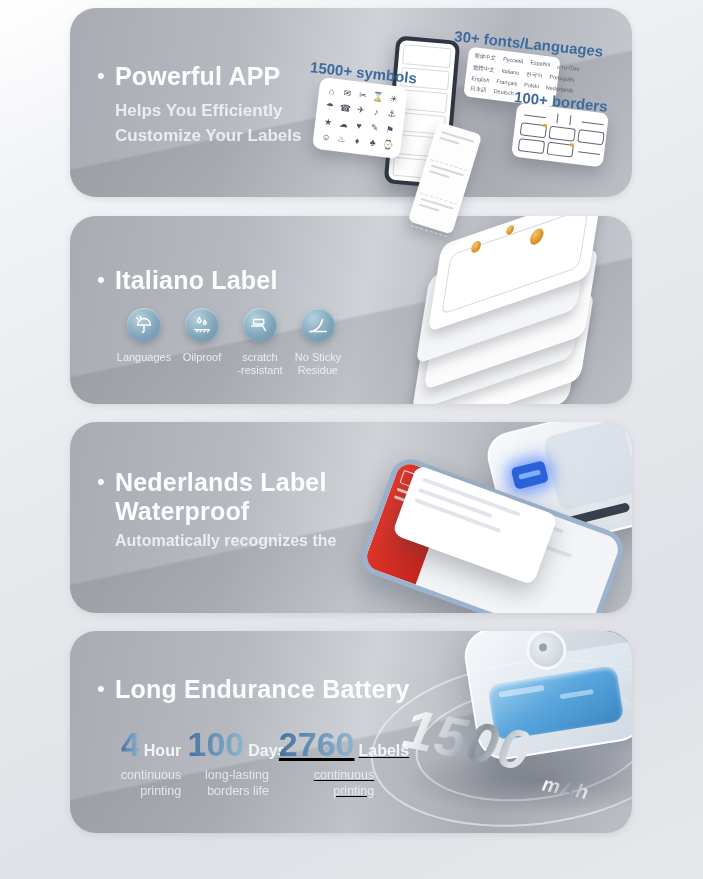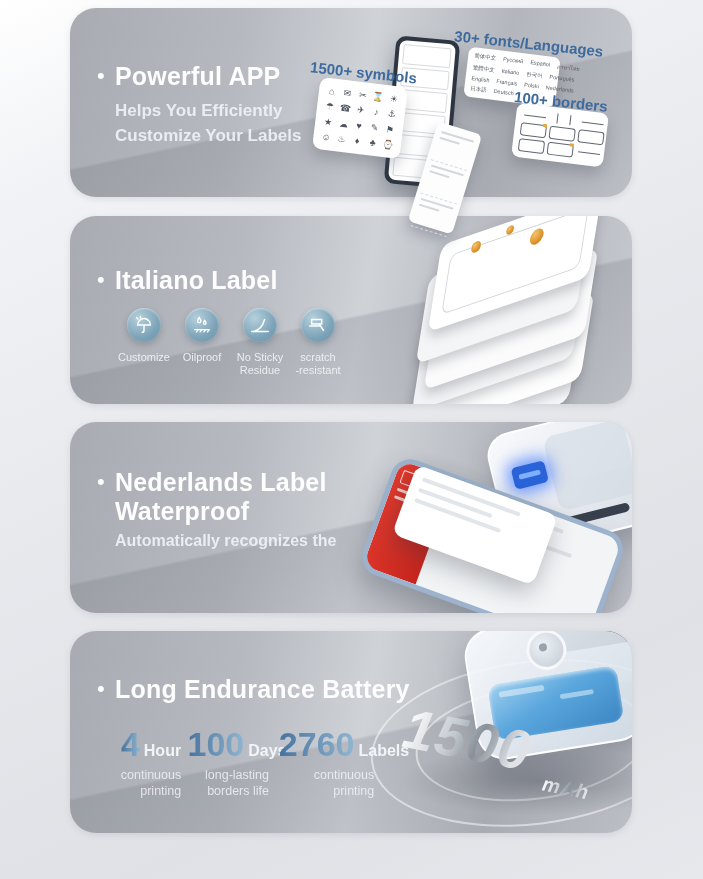--- a/index.html
+++ b/index.html
@@ -115,21 +115,21 @@
   .cap-unit{left:472px;top:146px;font-size:20px;}
 
   
   .stats{position:absolute;top:96px;left:0;z-index:6;}
   .stat{position:absolute;display:flex;flex-direction:column;align-items:center;}
   .stat-top{display:flex;align-items:baseline;}
   .stat-value{font-size:34px;line-height:1;font-weight:bold;
     background:linear-gradient(90deg,#46739f,#8fb5d1);-webkit-background-clip:text;background-clip:text;color:transparent;}
   .stat-unit{font-size:16px;font-weight:600;color:#f2f5f8;margin-left:4px;}
   .stat-desc{margin-top:6px;font-size:12.5px;line-height:16px;color:rgba(238,242,246,.85);text-align:right;}
-  .stat1{left:45px;width:72px;} .stat2{left:122px;width:90px;} .stat3{left:215px;width:118px;}
+  .stat1{left:45px;width:72px;} .stat2{left:122px;width:90px;} .stat3{left:215px;width:118px;text-decoration:underline;}
 </style>
 </head>
 <body>
 
 <div class="page">
 
   <section class="card card-app">
     <div class="title-row" style="top:54px;">
       <span class="bullet">•</span>
       <h2>Powerful APP</h2>
@@ -256,61 +256,61 @@
       <div class="feature">
         <div class="feature-circle">
           <svg viewBox="0 0 24 24" fill="none" stroke="#fff" stroke-width="1.6" stroke-linecap="round">
             <path d="M5 12a7 7 0 0 1 14 0z"></path>
               <path d="M12 12v6a2 2 0 0 1-2 2"></path>
               <path d="M4 4l1.4 1.4"></path>
               <path d="M8 2.6l.5 1.8"></path>
           </svg>
         </div>
         <div class="feature-label">
-          <div>Customize</div>
+          <div>Languages</div>
           <div></div>
         </div>
       </div>
       <div class="feature">
         <div class="feature-circle">
           <svg viewBox="0 0 24 24" fill="none" stroke="#fff" stroke-width="1.5" stroke-linecap="round">
             <path d="M9 4C7.9 5.8 7.2 6.7 7.2 7.7a1.8 1.8 0 0 0 3.6 0C10.8 6.7 10.1 5.8 9 4z"></path>
             <path d="M15 7c-.9 1.4-1.4 2.1-1.4 2.9a1.4 1.4 0 0 0 2.8 0C16.4 9.1 15.9 8.4 15 7z"></path>
             <path d="M4 17h16"></path>
               <path d="M6 19.5l1.5-2M10 19.5l1.5-2M14 19.5l1.5-2M18 19.5l1.5-2"></path>
           </svg>
         </div>
         <div class="feature-label">
           <div>Oilproof</div>
           <div></div>
         </div>
       </div>
       <div class="feature">
         <div class="feature-circle">
-          <svg viewBox="0 0 24 24" fill="none" stroke="#fff" stroke-width="1.6" stroke-linecap="round">
-            <path d="M3 19h18"></path>
-              <path d="M5 19c6-1 10-6 12-13"></path>
-          </svg>
-        </div>
-        <div class="feature-label">
-          <div>No Sticky</div>
-          <div>Residue</div>
-        </div>
-      </div>
-      <div class="feature">
-        <div class="feature-circle">
           <svg viewBox="0 0 24 24" fill="none" stroke="#fff" stroke-width="1.6" stroke-linecap="round" stroke-linejoin="round">
             <path d="M5 6h11v5H5z"></path>
               <path d="M13.5 11l4.5 7"></path>
               <path d="M3 13h11"></path>
           </svg>
         </div>
         <div class="feature-label">
           <div>scratch</div>
           <div>-resistant</div>
+        </div>
+      </div>
+      <div class="feature">
+        <div class="feature-circle">
+          <svg viewBox="0 0 24 24" fill="none" stroke="#fff" stroke-width="1.6" stroke-linecap="round">
+            <path d="M3 19h18"></path>
+              <path d="M5 19c6-1 10-6 12-13"></path>
+          </svg>
+        </div>
+        <div class="feature-label">
+          <div>No Sticky</div>
+          <div>Residue</div>
         </div>
       </div>
     </div>
   </section>
 
   <section class="card card-recognition">
     <div class="printer3">
       <span class="p3-inner"></span>
       <span class="p3-slot"></span>
       <span class="glow-chip">

